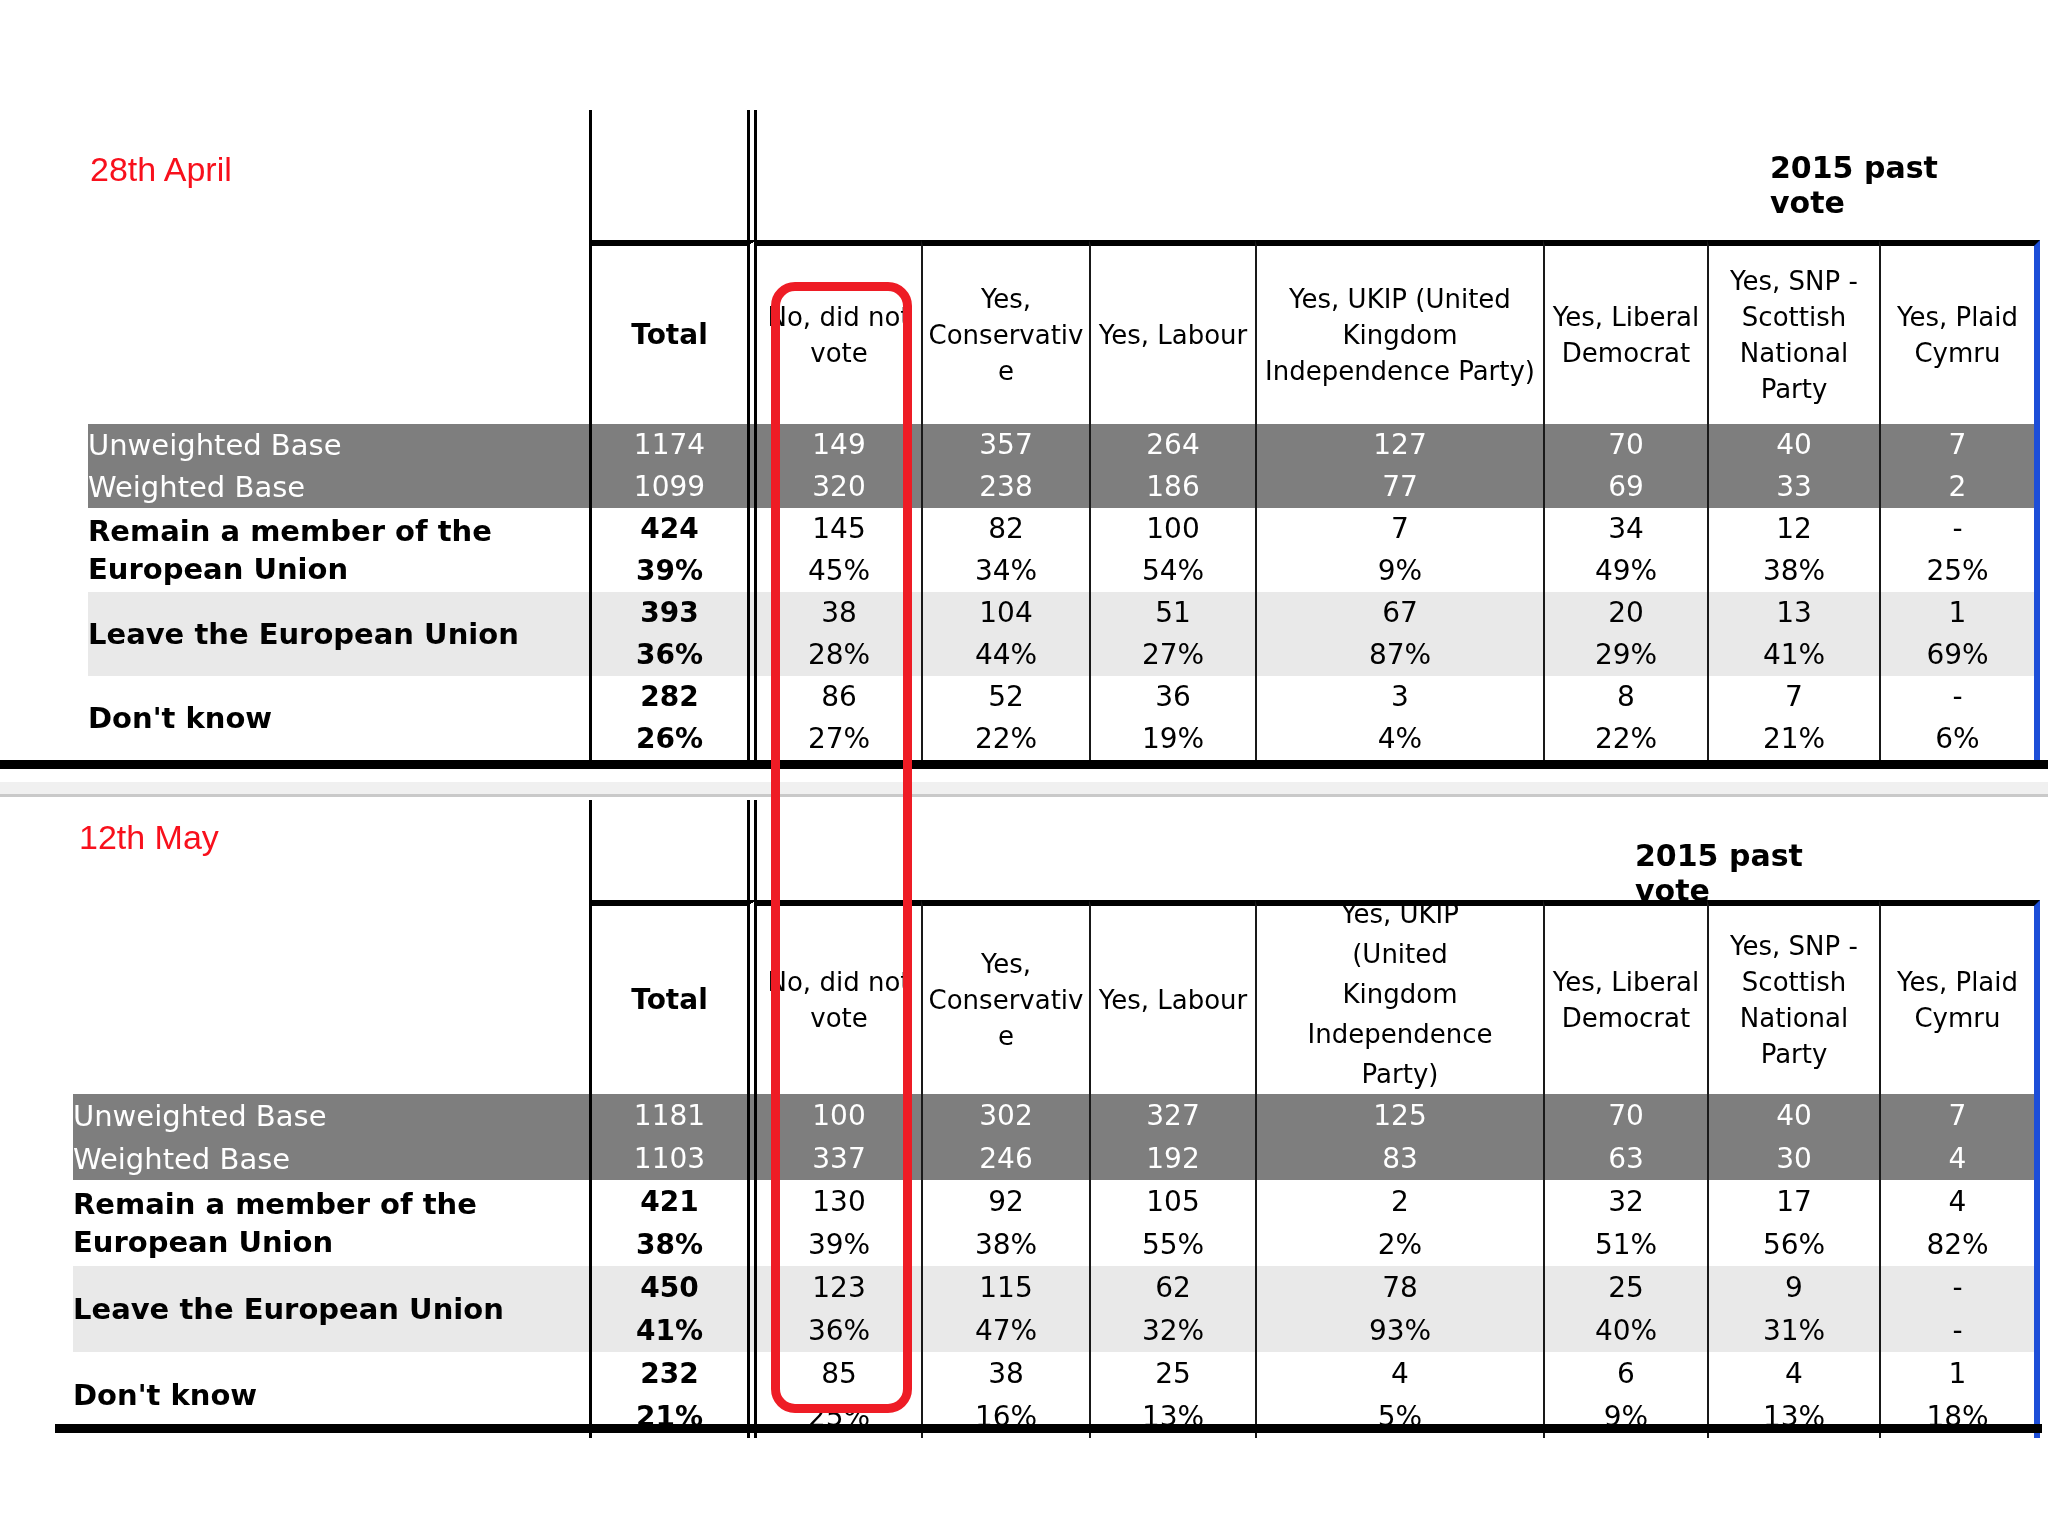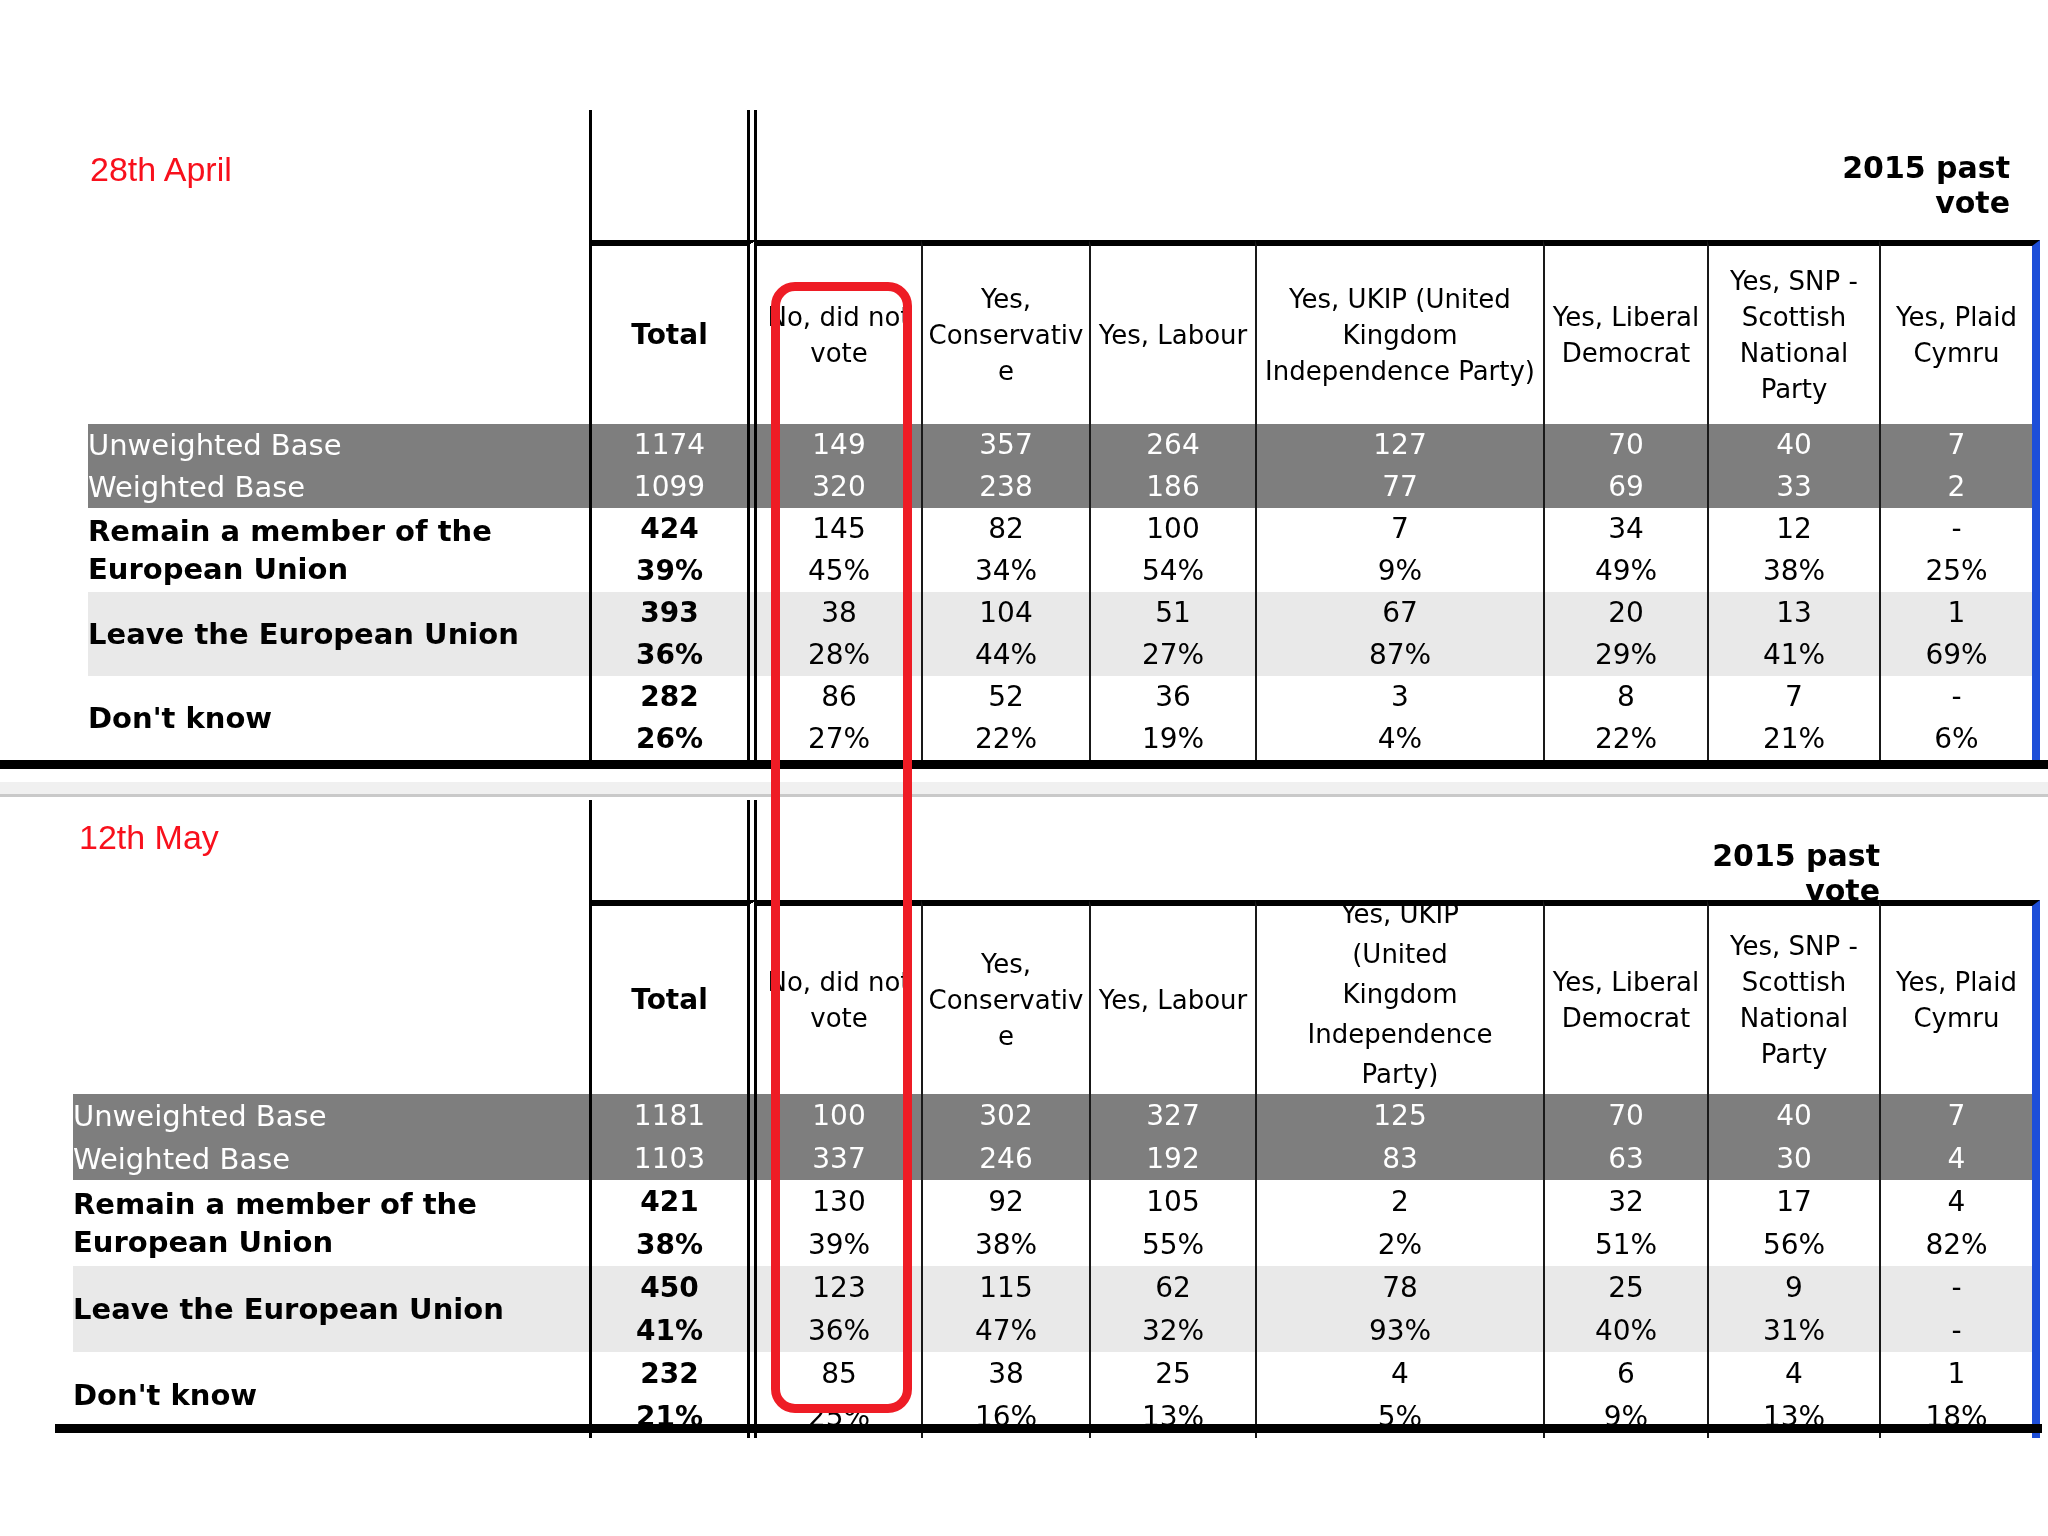--- a/index.html
+++ b/index.html
@@ -20,21 +20,21 @@
 
   th{font-weight:normal;font-size:26px;line-height:36px;text-align:center;}
   td.num{font-size:28px;text-align:center;vertical-align:middle;line-height:30px;}
   td.lbl{font-weight:bold;font-size:29px;text-align:left;padding-left:12px;
          vertical-align:middle;line-height:38px;background:#fff;}
 
   
   .c-total{border-left:3px solid #000;border-right:10px double #000;font-weight:bold;}
   th.c-total{font-size:28px;font-weight:bold;margin-top:36px;}
   .bL{border-left:2px solid #191919;}
-  .last{border-right:8px solid #1d4ed8;}
+  .last{border-right:6px solid #1d4ed8;}
   tr.hrow th{border-top:6px solid #000;}
 
   
   tr.dark td{background:#7e7e7e;color:#fff;font-weight:normal;}
   tr.lt td{background:#e9e9e9;}
 
   
   .brk{overflow-wrap:break-word;word-wrap:break-word;display:block;}
   .hd-u{display:block;width:272px;margin:0 auto;}
   .tblB th.c-u{vertical-align:top;}
@@ -43,21 +43,21 @@
   
   .abs{position:absolute;}
   .stub-v1{width:3px;background:#000;}
   .stub-v2{width:0;border-left:10px double #000;}
   .sep1{left:0;top:760px;width:2048px;height:9px;background:#000;}
   .sepband{left:0;top:782px;width:2048px;height:12px;background:#f0f0f0;border-bottom:3px solid #c9c9c9;}
   .sep2{left:55px;top:1424px;width:1987px;height:9px;background:#000;}
   .redbox{left:771px;top:282px;width:141px;height:1131px;border:9px solid #ee1c25;
           border-radius:24px;box-sizing:border-box;z-index:9;pointer-events:none;background:transparent;}
   .datelab{font-family:"Liberation Sans","DejaVu Sans",sans-serif;font-size:34px;color:#f8101c;}
-  .pvlab{font-weight:bold;font-size:30px;text-align:right;}
+  .pvlab{font-weight:bold;font-size:30px;text-align:left;}
   .date1{left:90px;top:150px;}
   .date2{left:79px;top:818px;}
   .pv1{left:1770px;top:150px;width:240px;}
   .pv2{left:1635px;top:838px;width:245px;}
 </style>
 </head>
 <body>
 
 <div id="page">
 

